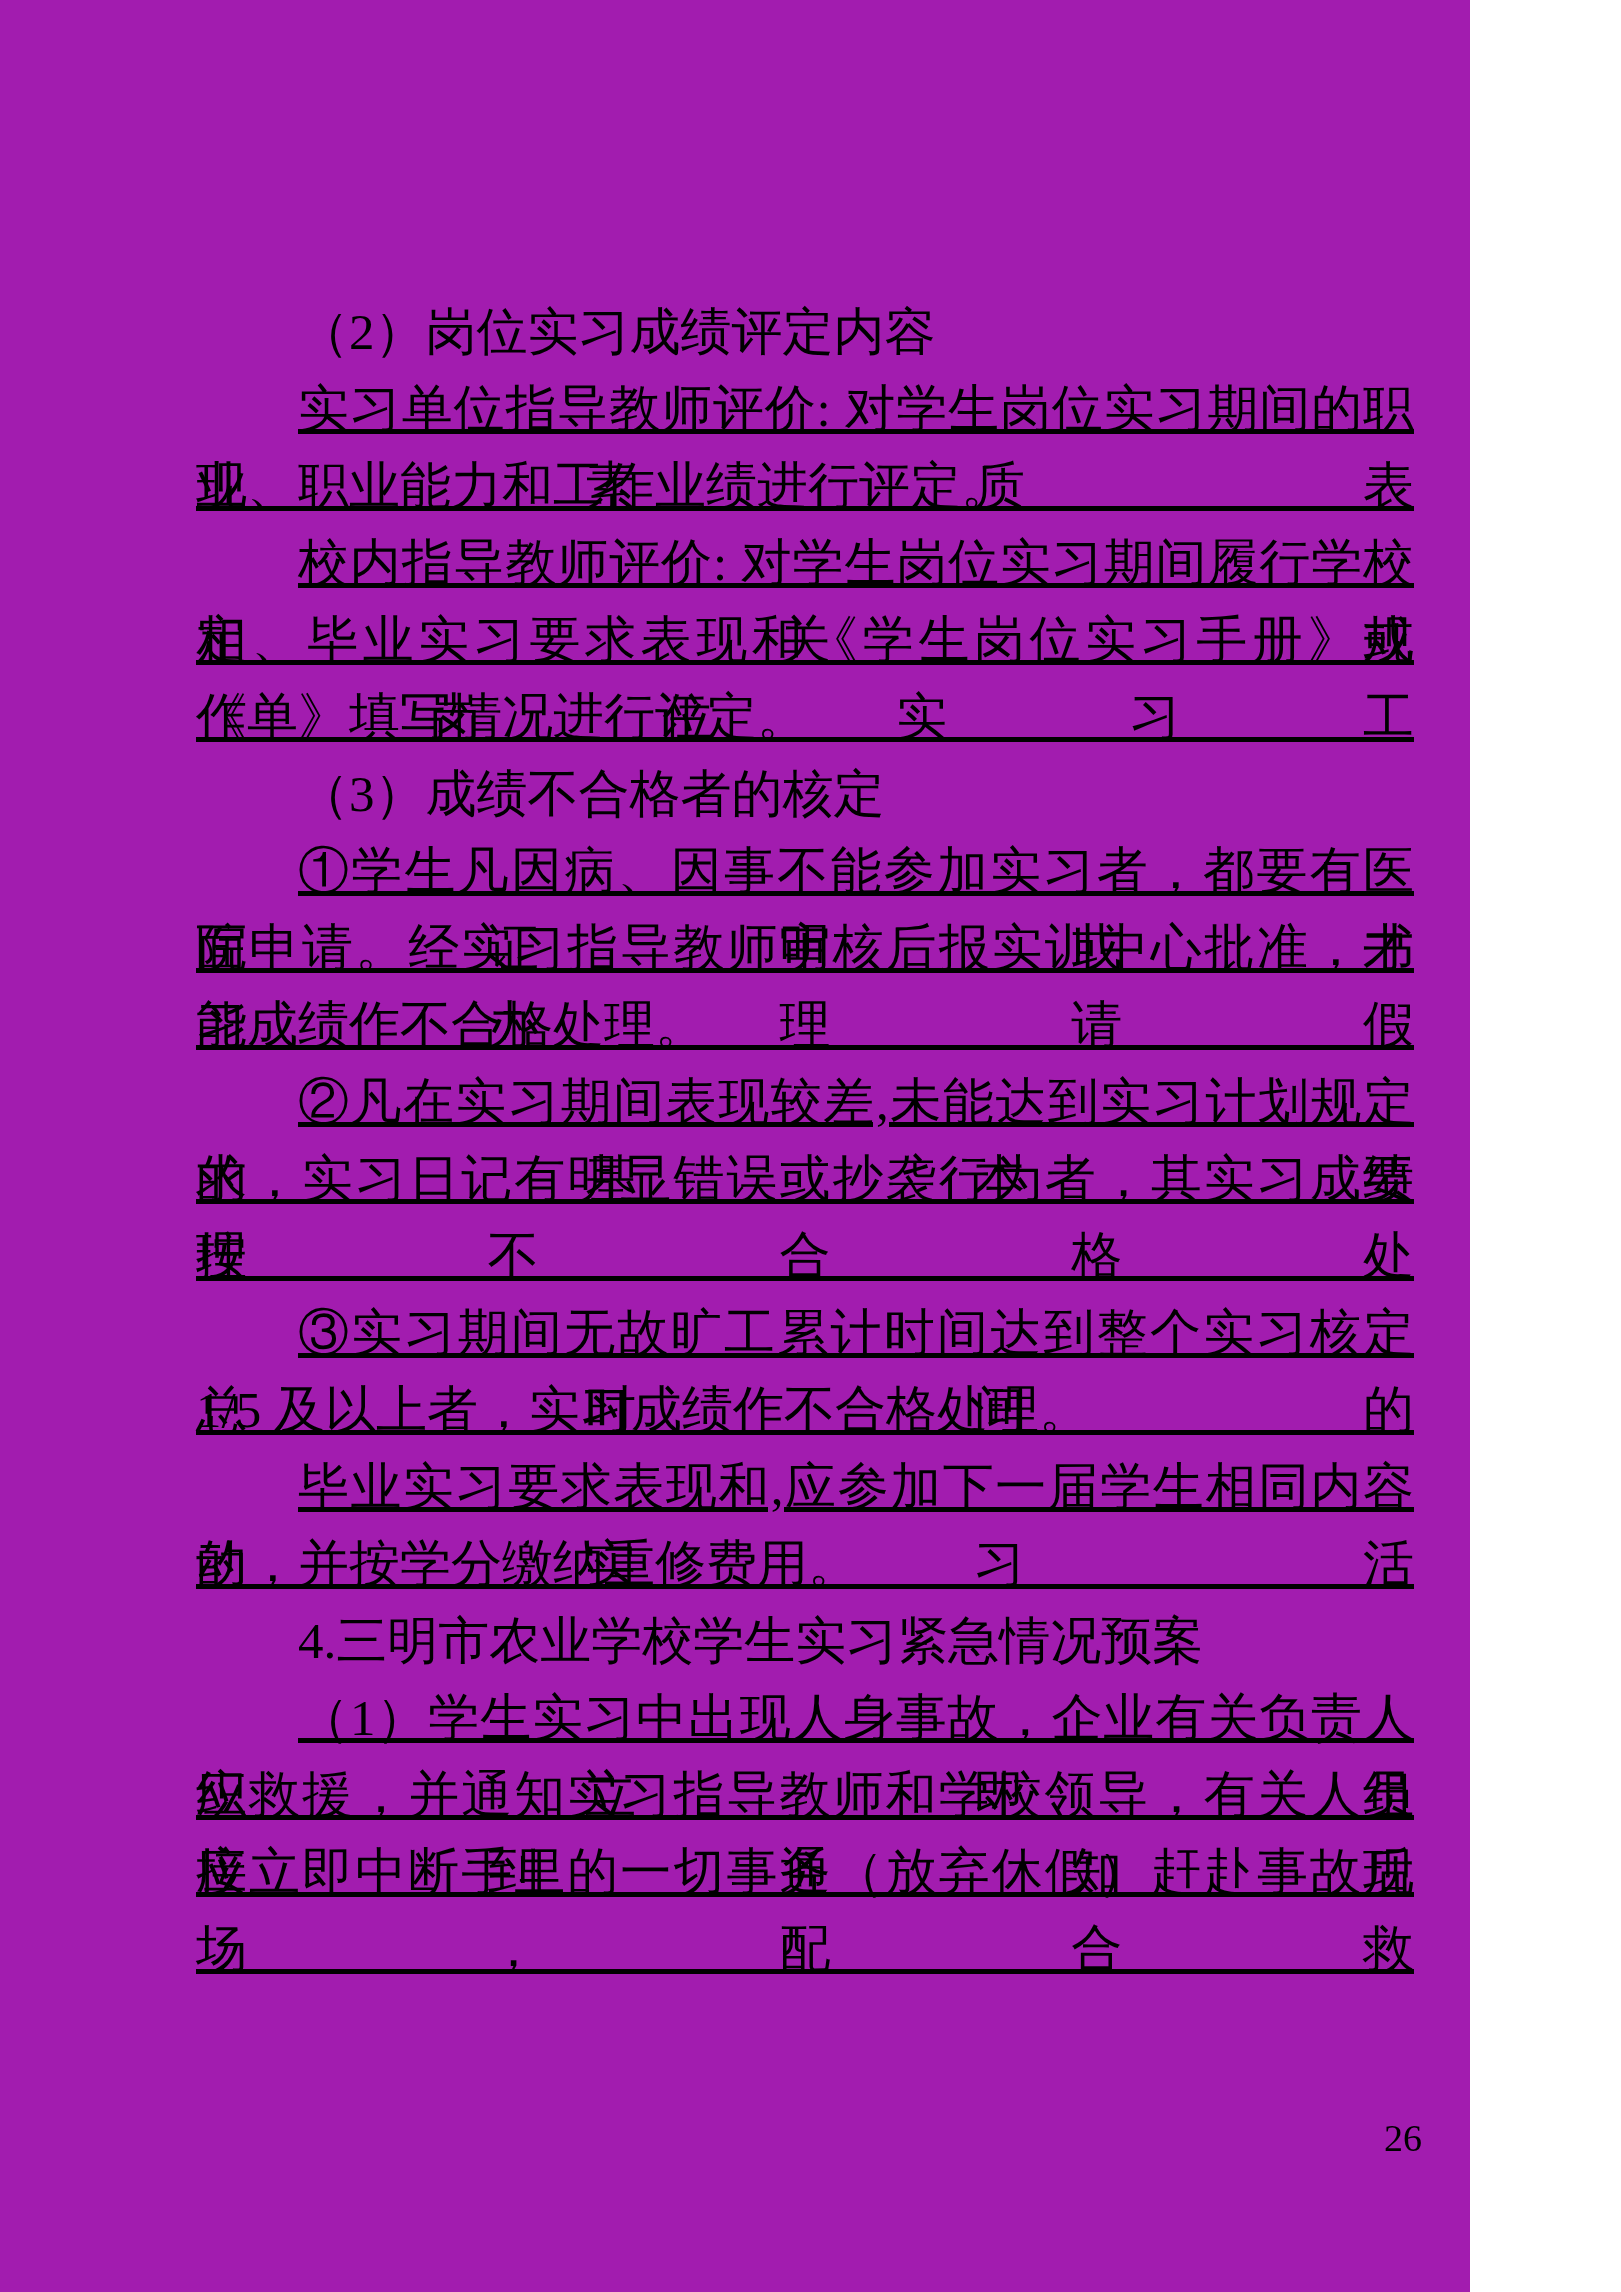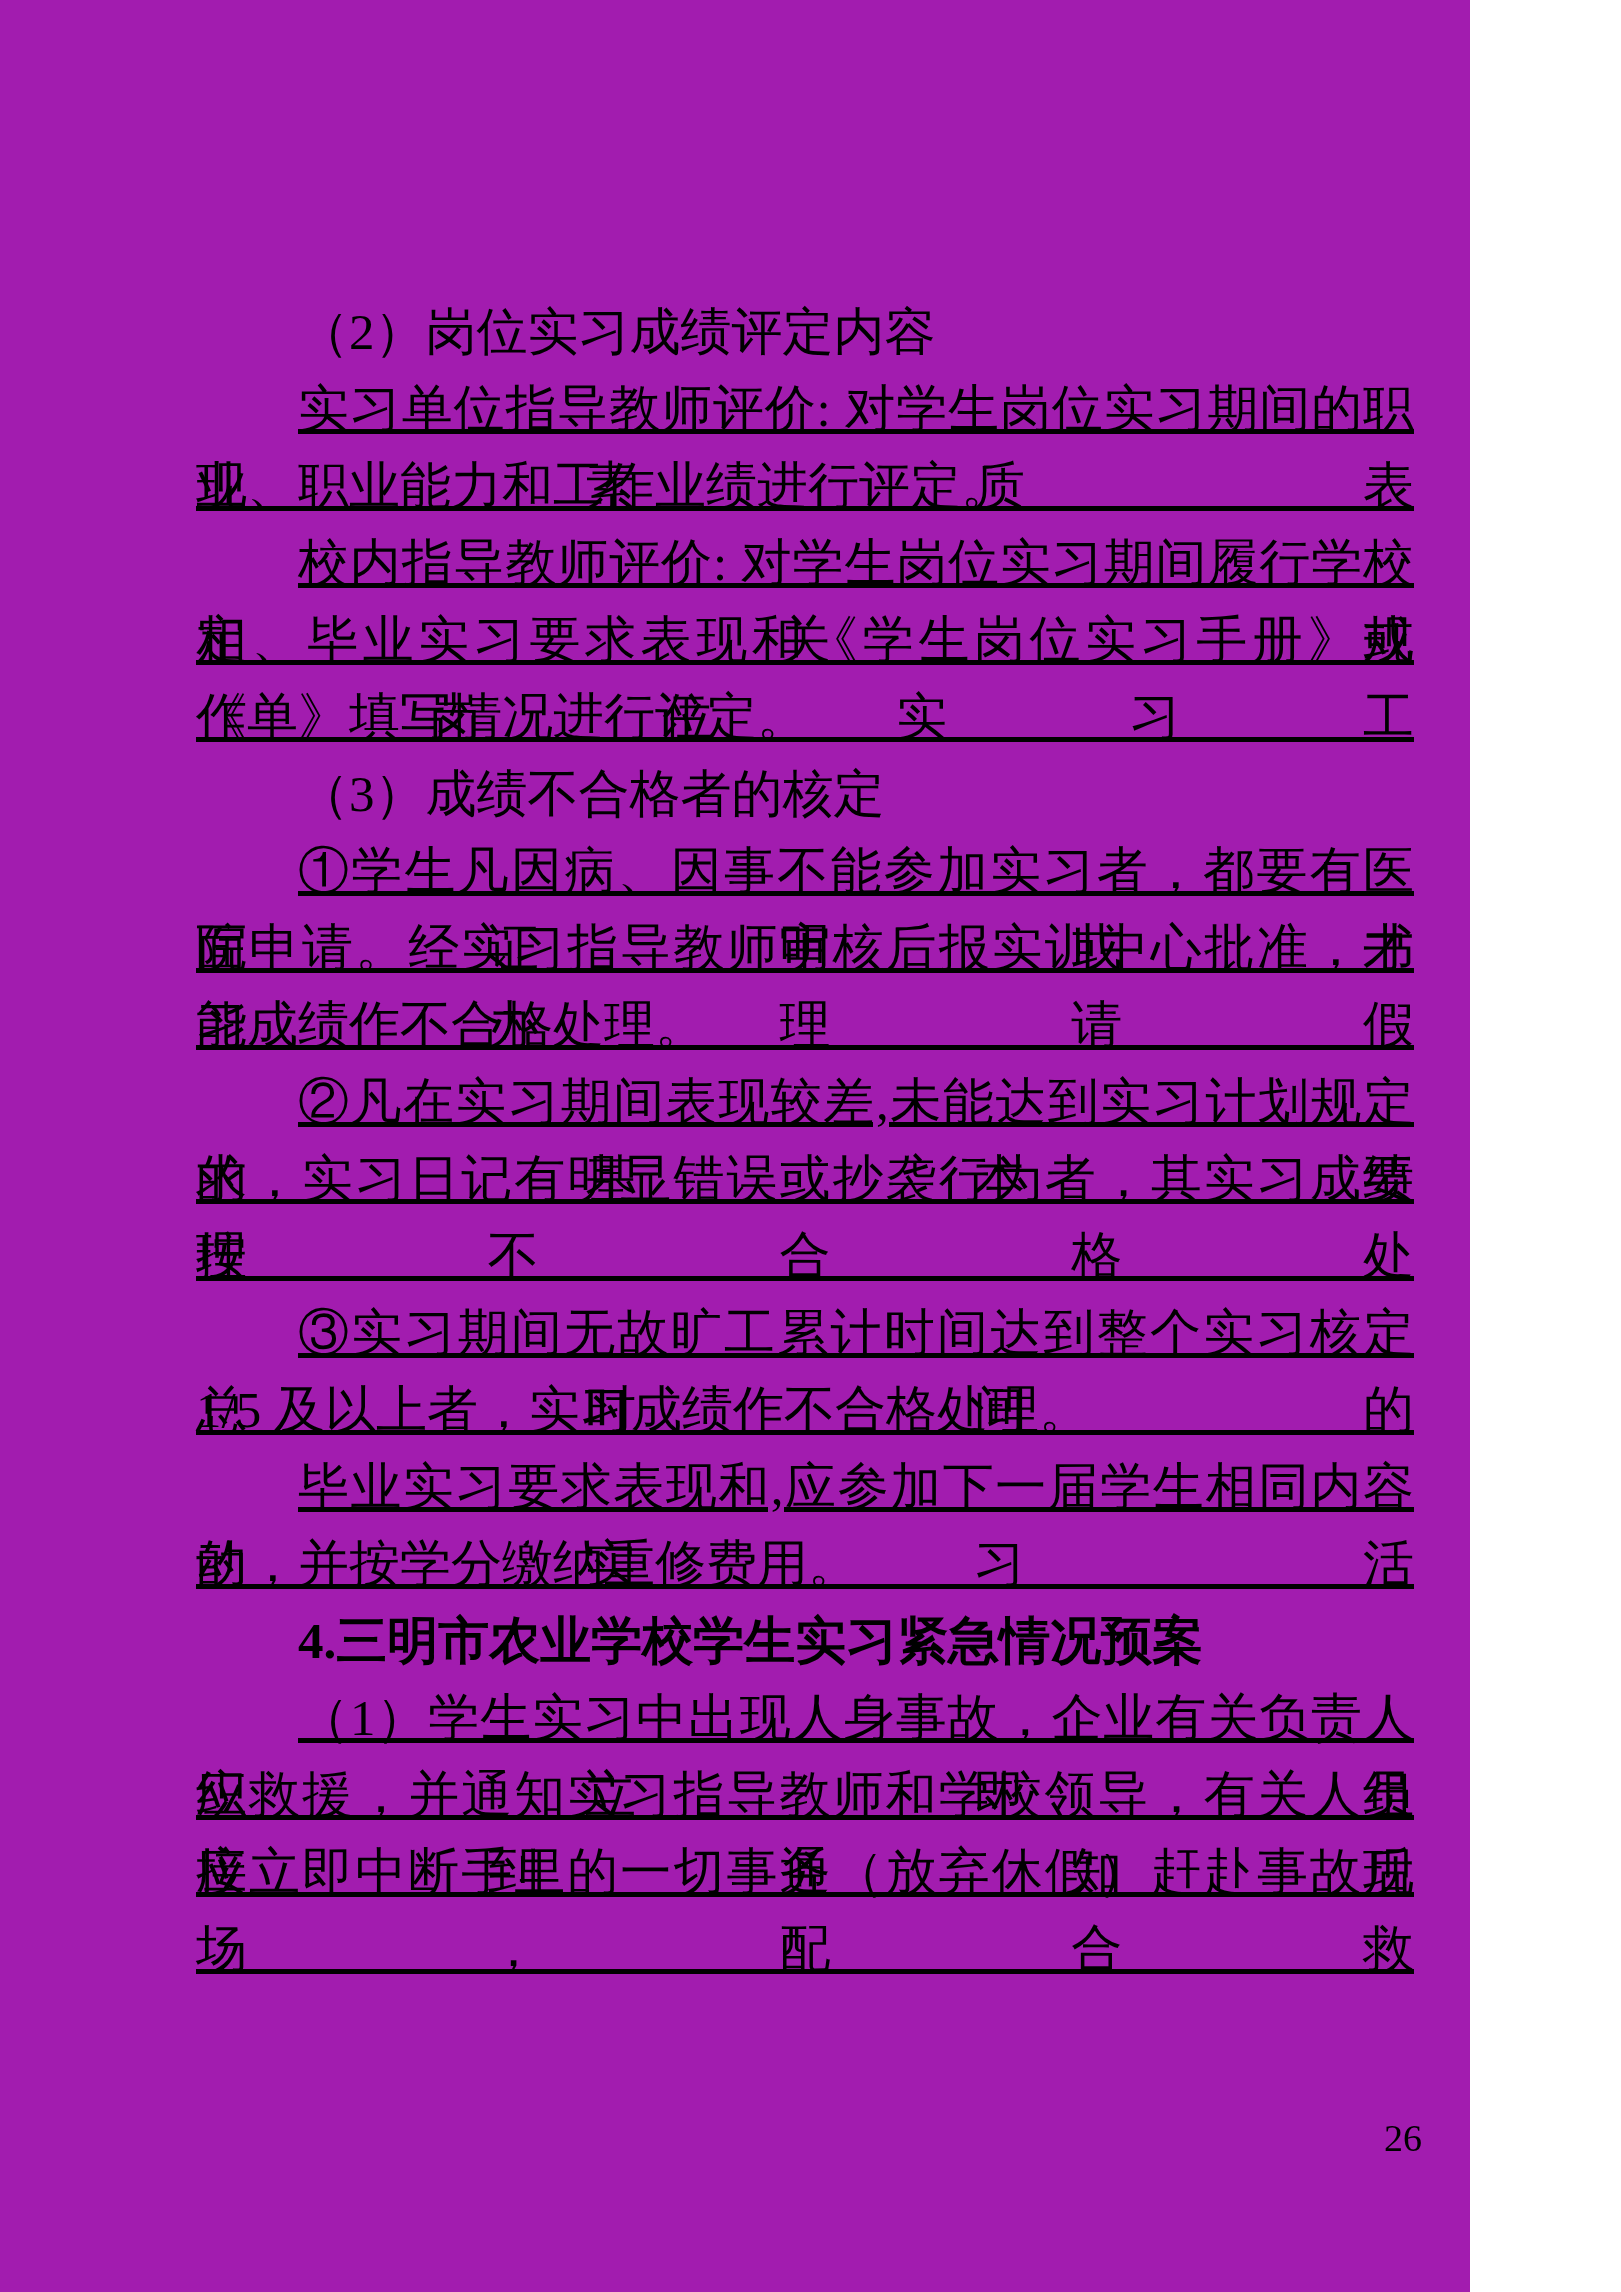--- a/index.html
+++ b/index.html
@@ -33,21 +33,21 @@
     white-space: normal;
     text-align: justify;
     text-align-last: justify;
     text-justify: inter-character;
     text-decoration: underline;
   }
   .line.indent {
     text-indent: 102px;
   }
   .line.bold {
-    font-weight: 700;
+    font-weight: 400;
   }
   .page-number {
     position: absolute;
     left: 1384px;
     top: 2119px;
     font-size: 38px;
     line-height: 39px;
     font-family: "Liberation Serif", serif;
     color: #000000;
   }

